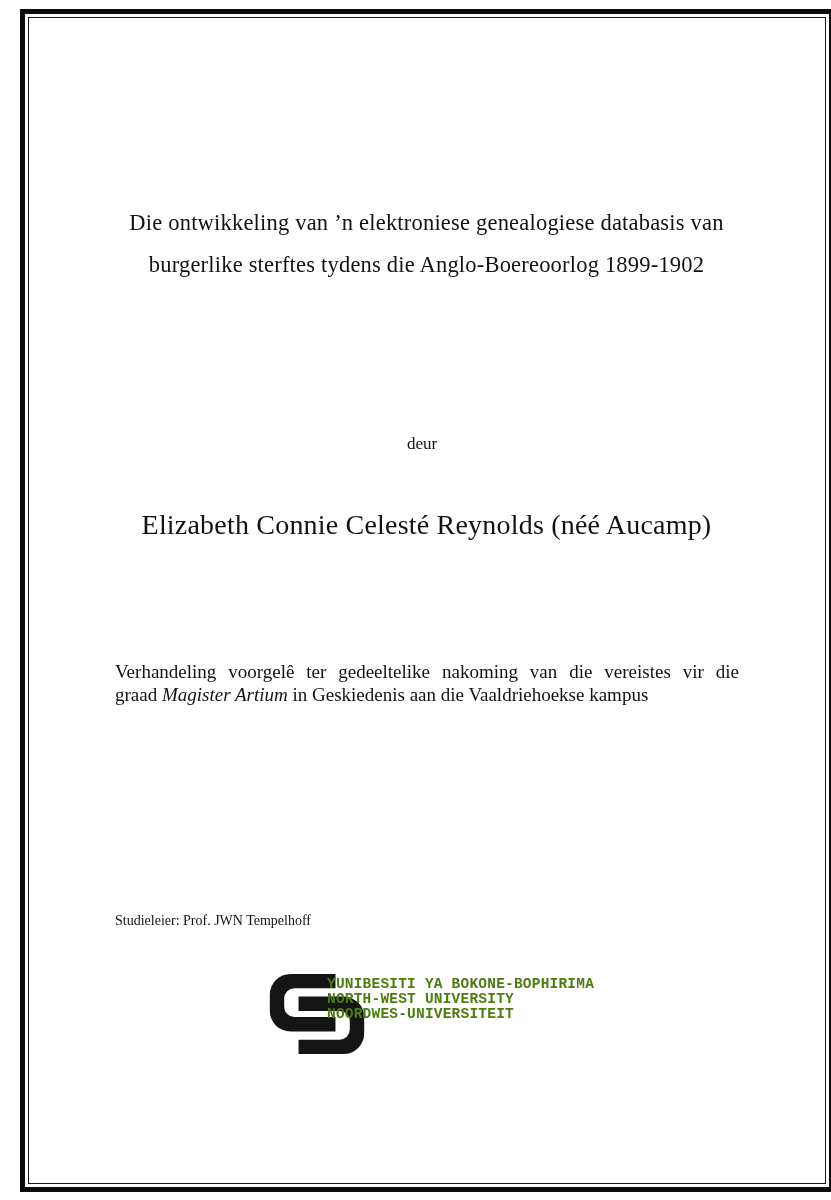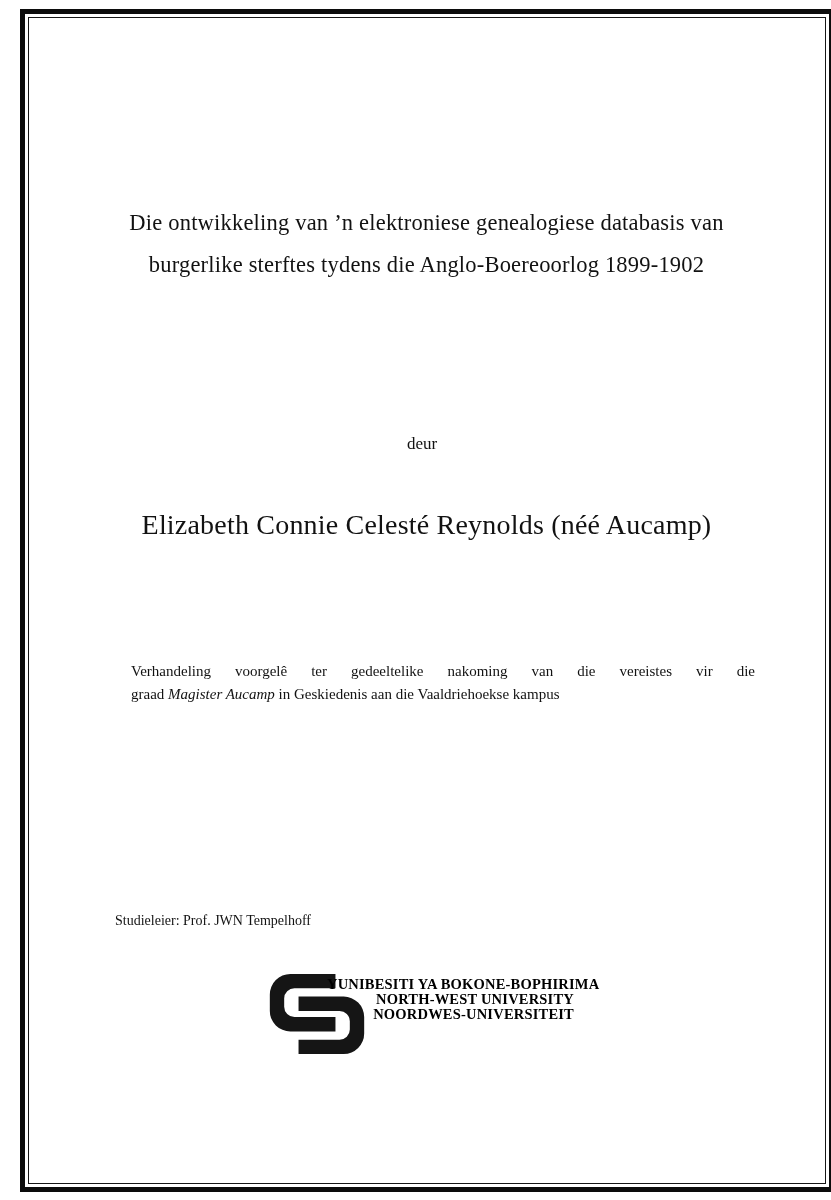--- a/index.html
+++ b/index.html
@@ -53,24 +53,24 @@
     left: 0; right: 0;
     top: 511px;
     text-align: center;
     font-size: 28px;
     line-height: 28px;
     letter-spacing: 0.2px;
     white-space: nowrap;
   }
   .statement-block {
     position: absolute;
-    left: 120px;
+    left: 104px;
     top: 660px;
     width: 624px;
-    font-size: 15px;
+    font-size: 19px;
     line-height: 23.2px;
   }
   .statement-justified {
     text-align: justify;
     text-align-last: justify;
   }
   .italic { font-style: italic; }
   .supervisor-block {
     position: absolute;
     left: 104px;
@@ -89,28 +89,28 @@
     position: absolute;
     left: 0; top: 2px;
     width: 100px;
     height: 80px;
   }
   .logo-text {
     position: absolute;
     left: 60px;
     top: 5px;
     width: 247px;
-    text-align: right;
-    font-family: Liberation Serif, serif;
+    text-align: left;
+    font-family: Liberation Mono, monospace;
     font-weight: 700;
     font-size: 14.5px;
     line-height: 15.2px;
     letter-spacing: 0.2px;
     white-space: nowrap;
-    color: #000000;
+    color: #4d7c0f;
   }
 </style>
 </head>
 <body>
 
 <div class="page">
 
   <div class="frame-outer"></div>
   <div class="frame-inner"></div>
 
@@ -118,21 +118,21 @@
     <div>Die ontwikkeling van ’n elektroniese genealogiese databasis van</div>
     <div>burgerlike sterftes tydens die Anglo-Boereoorlog 1899-1902</div>
   </div>
 
   <div class="deur-line">deur</div>
 
   <div class="author-line">Elizabeth Connie Celesté Reynolds (néé Aucamp)</div>
 
   <div class="statement-block">
     <div class="statement-justified">Verhandeling voorgelê ter gedeeltelike nakoming van die vereistes vir die</div>
-    <div><span>graad </span><span class="italic">Magister Aucamp</span><span> in Geskiedenis aan die Vaaldriehoekse kampus</span></div>
+    <div><span>graad </span><span class="italic">Magister Artium</span><span> in Geskiedenis aan die Vaaldriehoekse kampus</span></div>
   </div>
 
   <div class="supervisor-block">
     <div>Studieleier: Prof. JWN Tempelhoff</div>
   </div>
 
   <div class="logo">
     <svg class="logo-mark" viewBox="0 0 92 78" xmlns="http://www.w3.org/2000/svg" aria-hidden="true">
       <path fill="#151515" d="M 64 0 L 20 0 A 20 20 0 0 0 0 20 L 0 36 A 20 20 0 0 0 20 56 L 64 56 L 64 42 L 24 42 A 10 10 0 0 1 14 32 L 14 24 A 10 10 0 0 1 24 14 L 64 14 Z"></path>
       <path fill="#151515" d="M 28 22 L 72 22 A 20 20 0 0 1 92 42 L 92 58 A 20 20 0 0 1 72 78 L 28 78 L 28 64 L 68 64 A 10 10 0 0 0 78 54 L 78 46 A 10 10 0 0 0 68 36 L 28 36 Z"></path>

